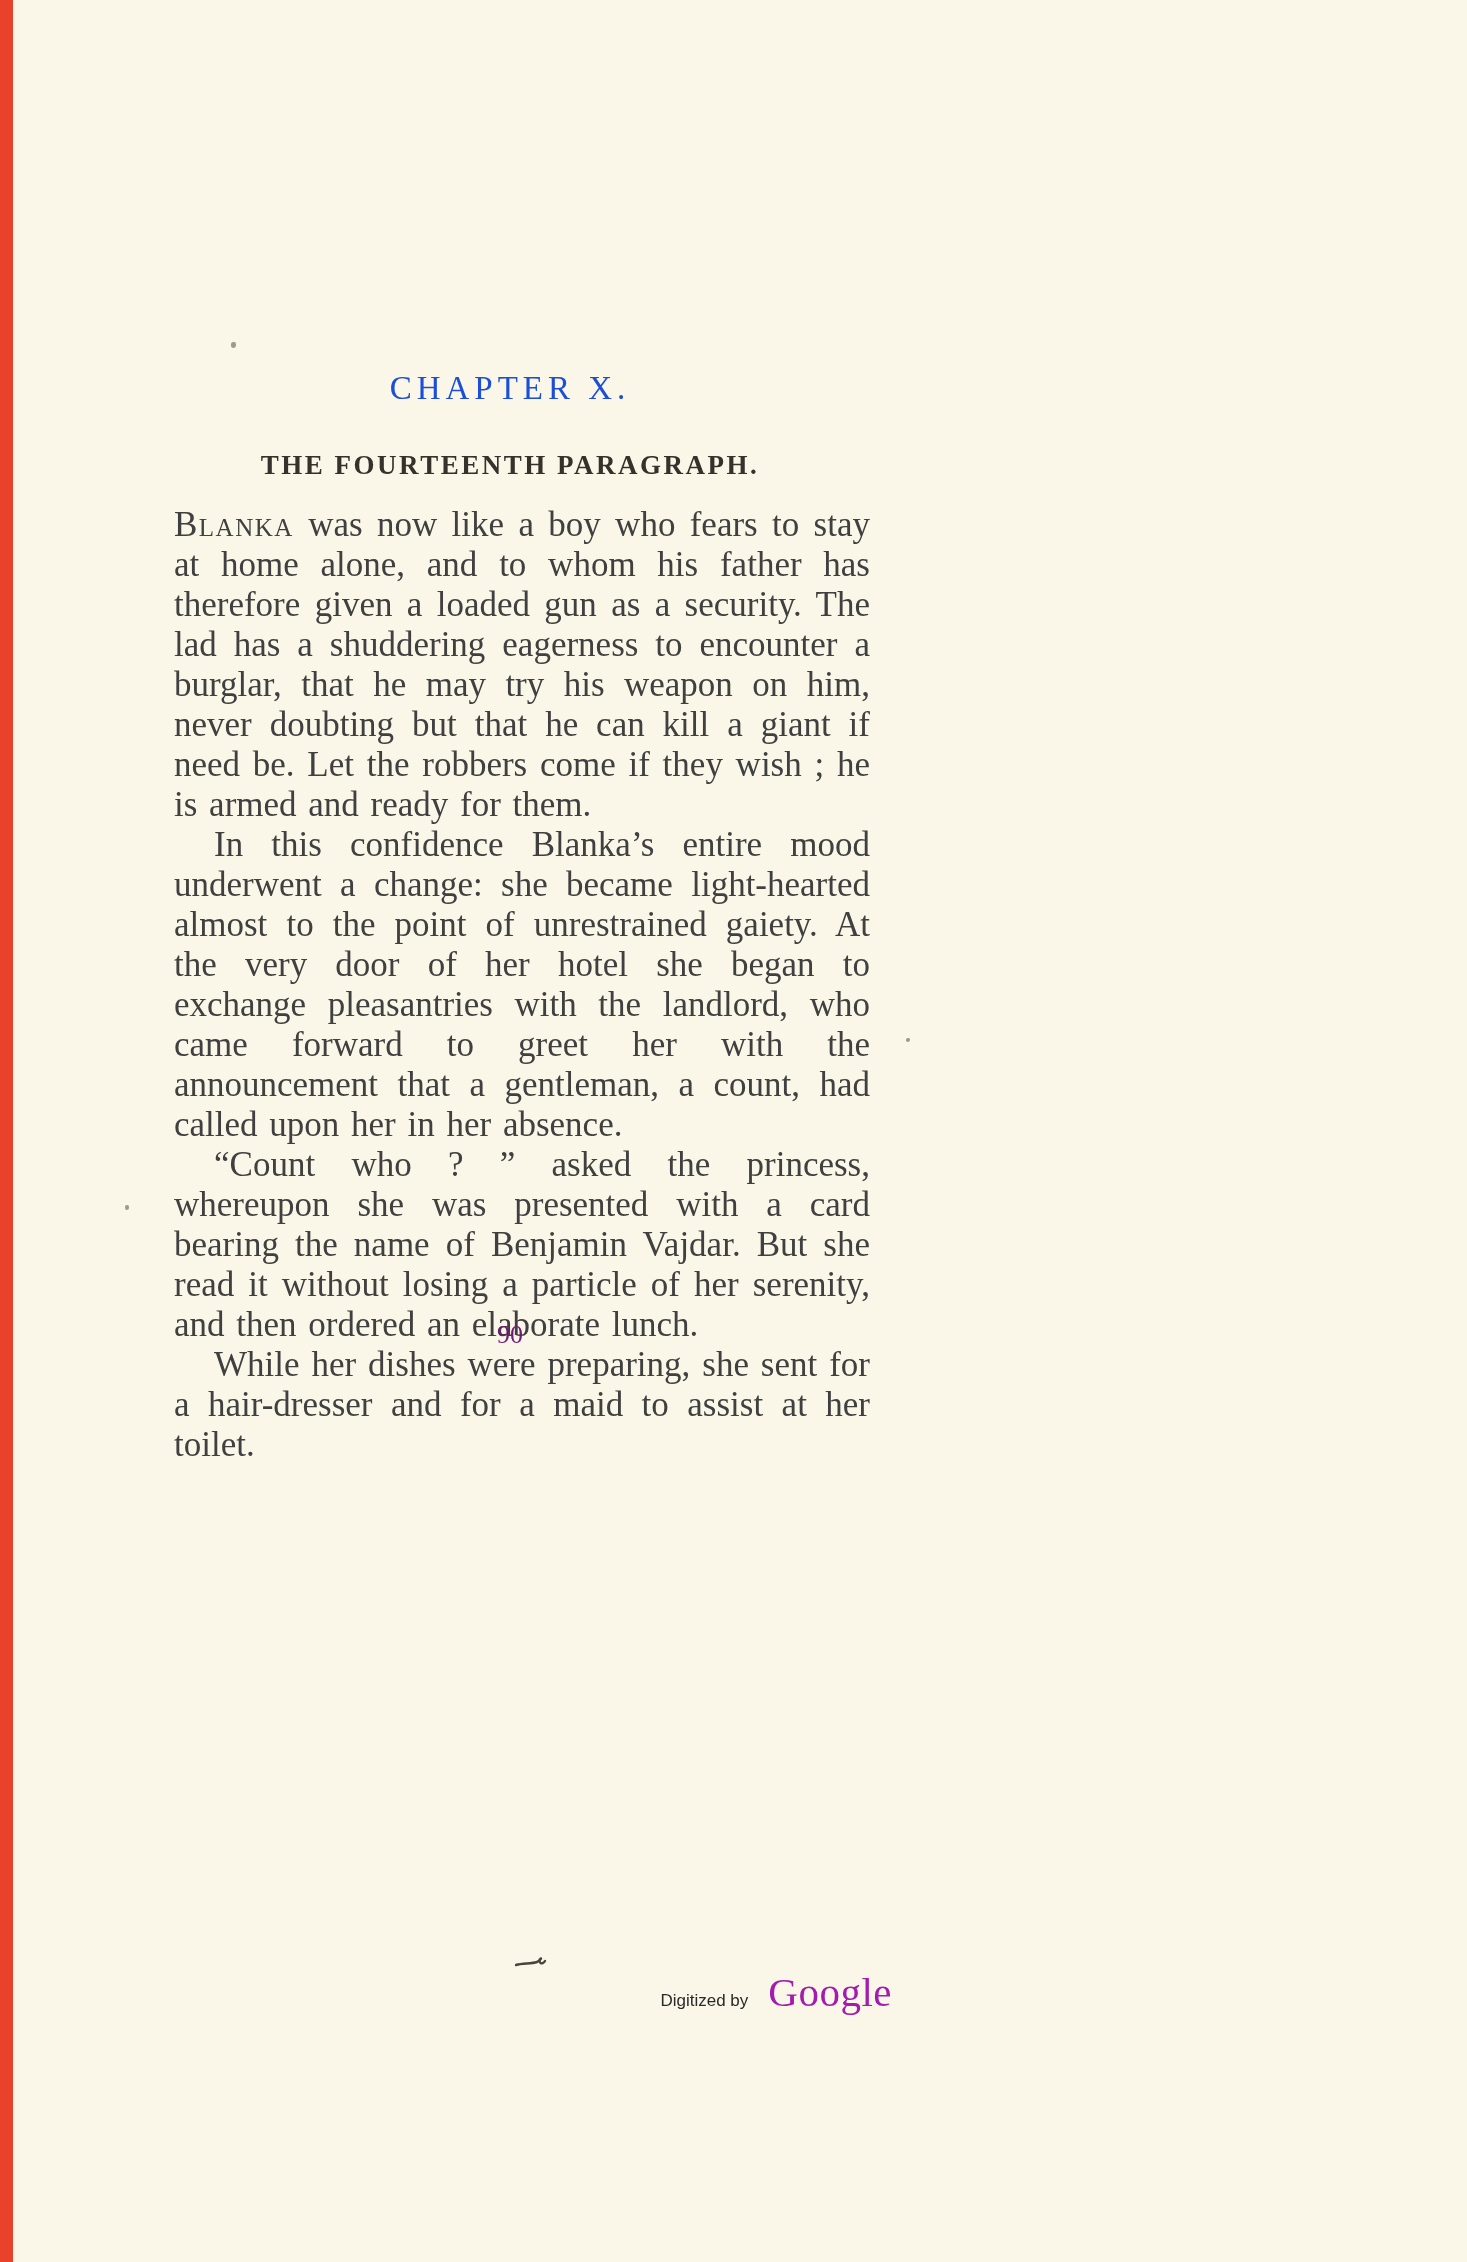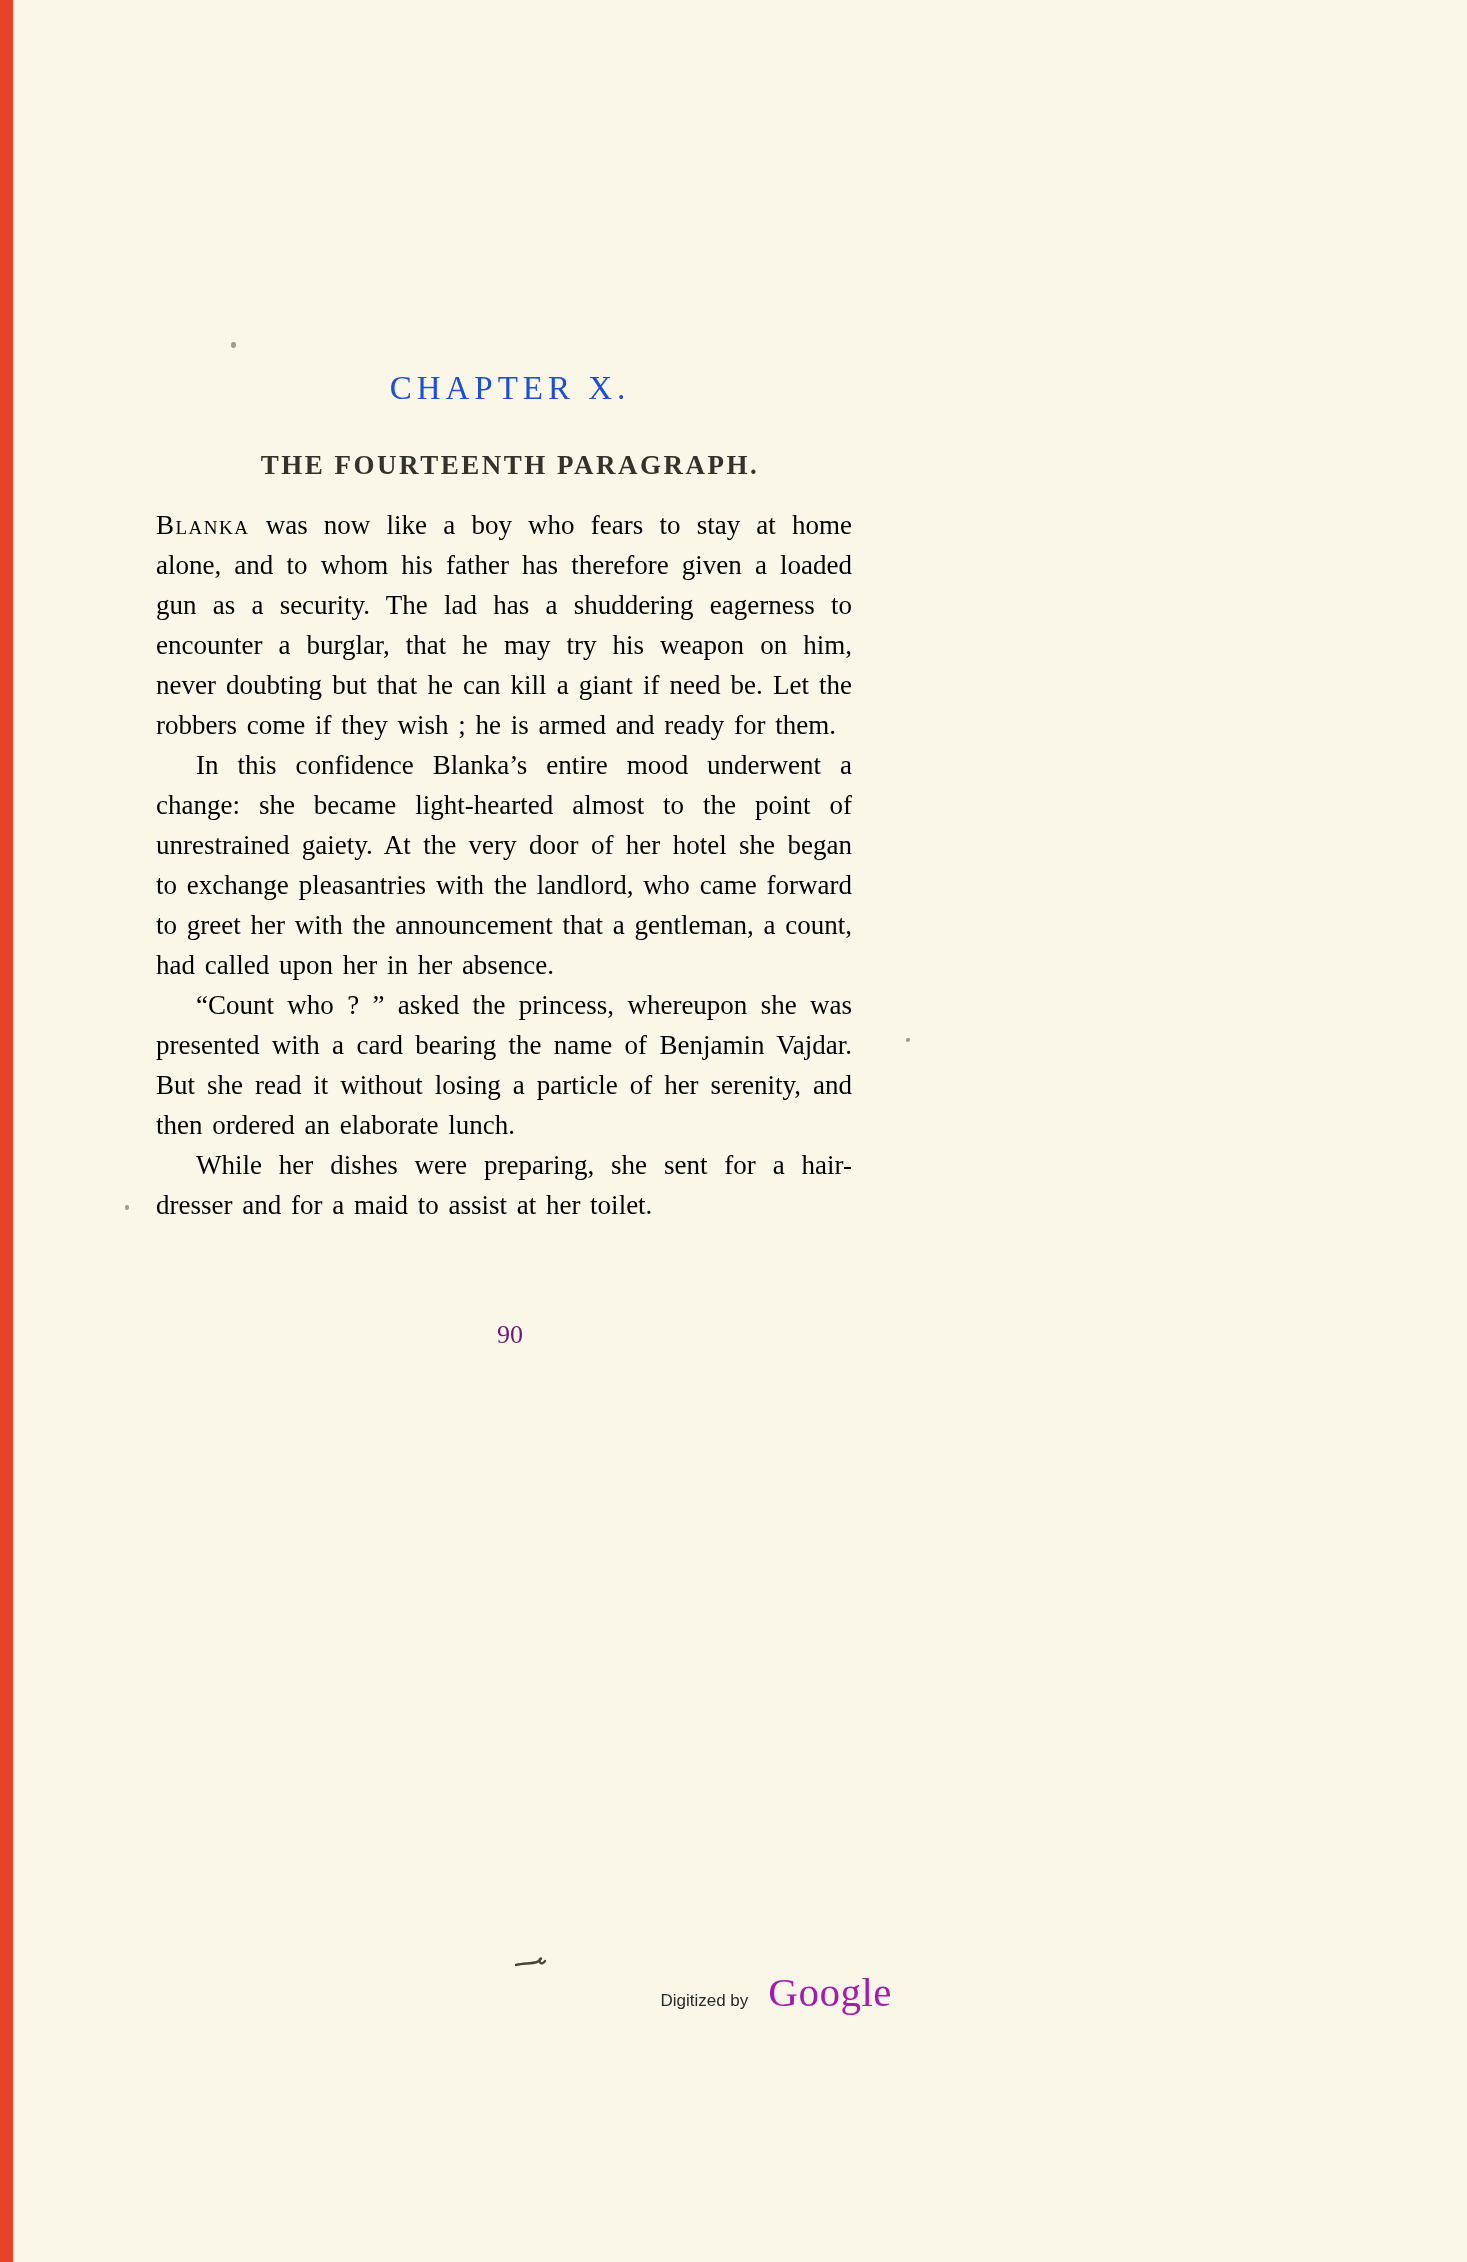--- a/index.html
+++ b/index.html
@@ -33,27 +33,27 @@
     left: 162px; top: 450px;
     width: 696px;
     text-align: center;
     font-size: 27px;
     font-weight: bold;
     letter-spacing: 2.5px;
     color: #35322c;
   }
   .body-text {
     position: absolute;
-    left: 156px; top: 505px;
+    left: 174px; top: 505px;
     width: 696px;
-    font-size: 27px;
+    font-size: 35px;
     line-height: 40px;
     text-align: justify;
     word-spacing: 3px;
-    color: #000000;
+    color: #404040;
   }
   .body-text p { margin: 0; }
   .body-text p.indent { text-indent: 40px; }
   .lead { font-variant: small-caps; letter-spacing: 1.5px; }
   .page-number {
     position: absolute;
     left: 162px; top: 1320px;
     width: 696px;
     text-align: center;
     font-size: 26px;

